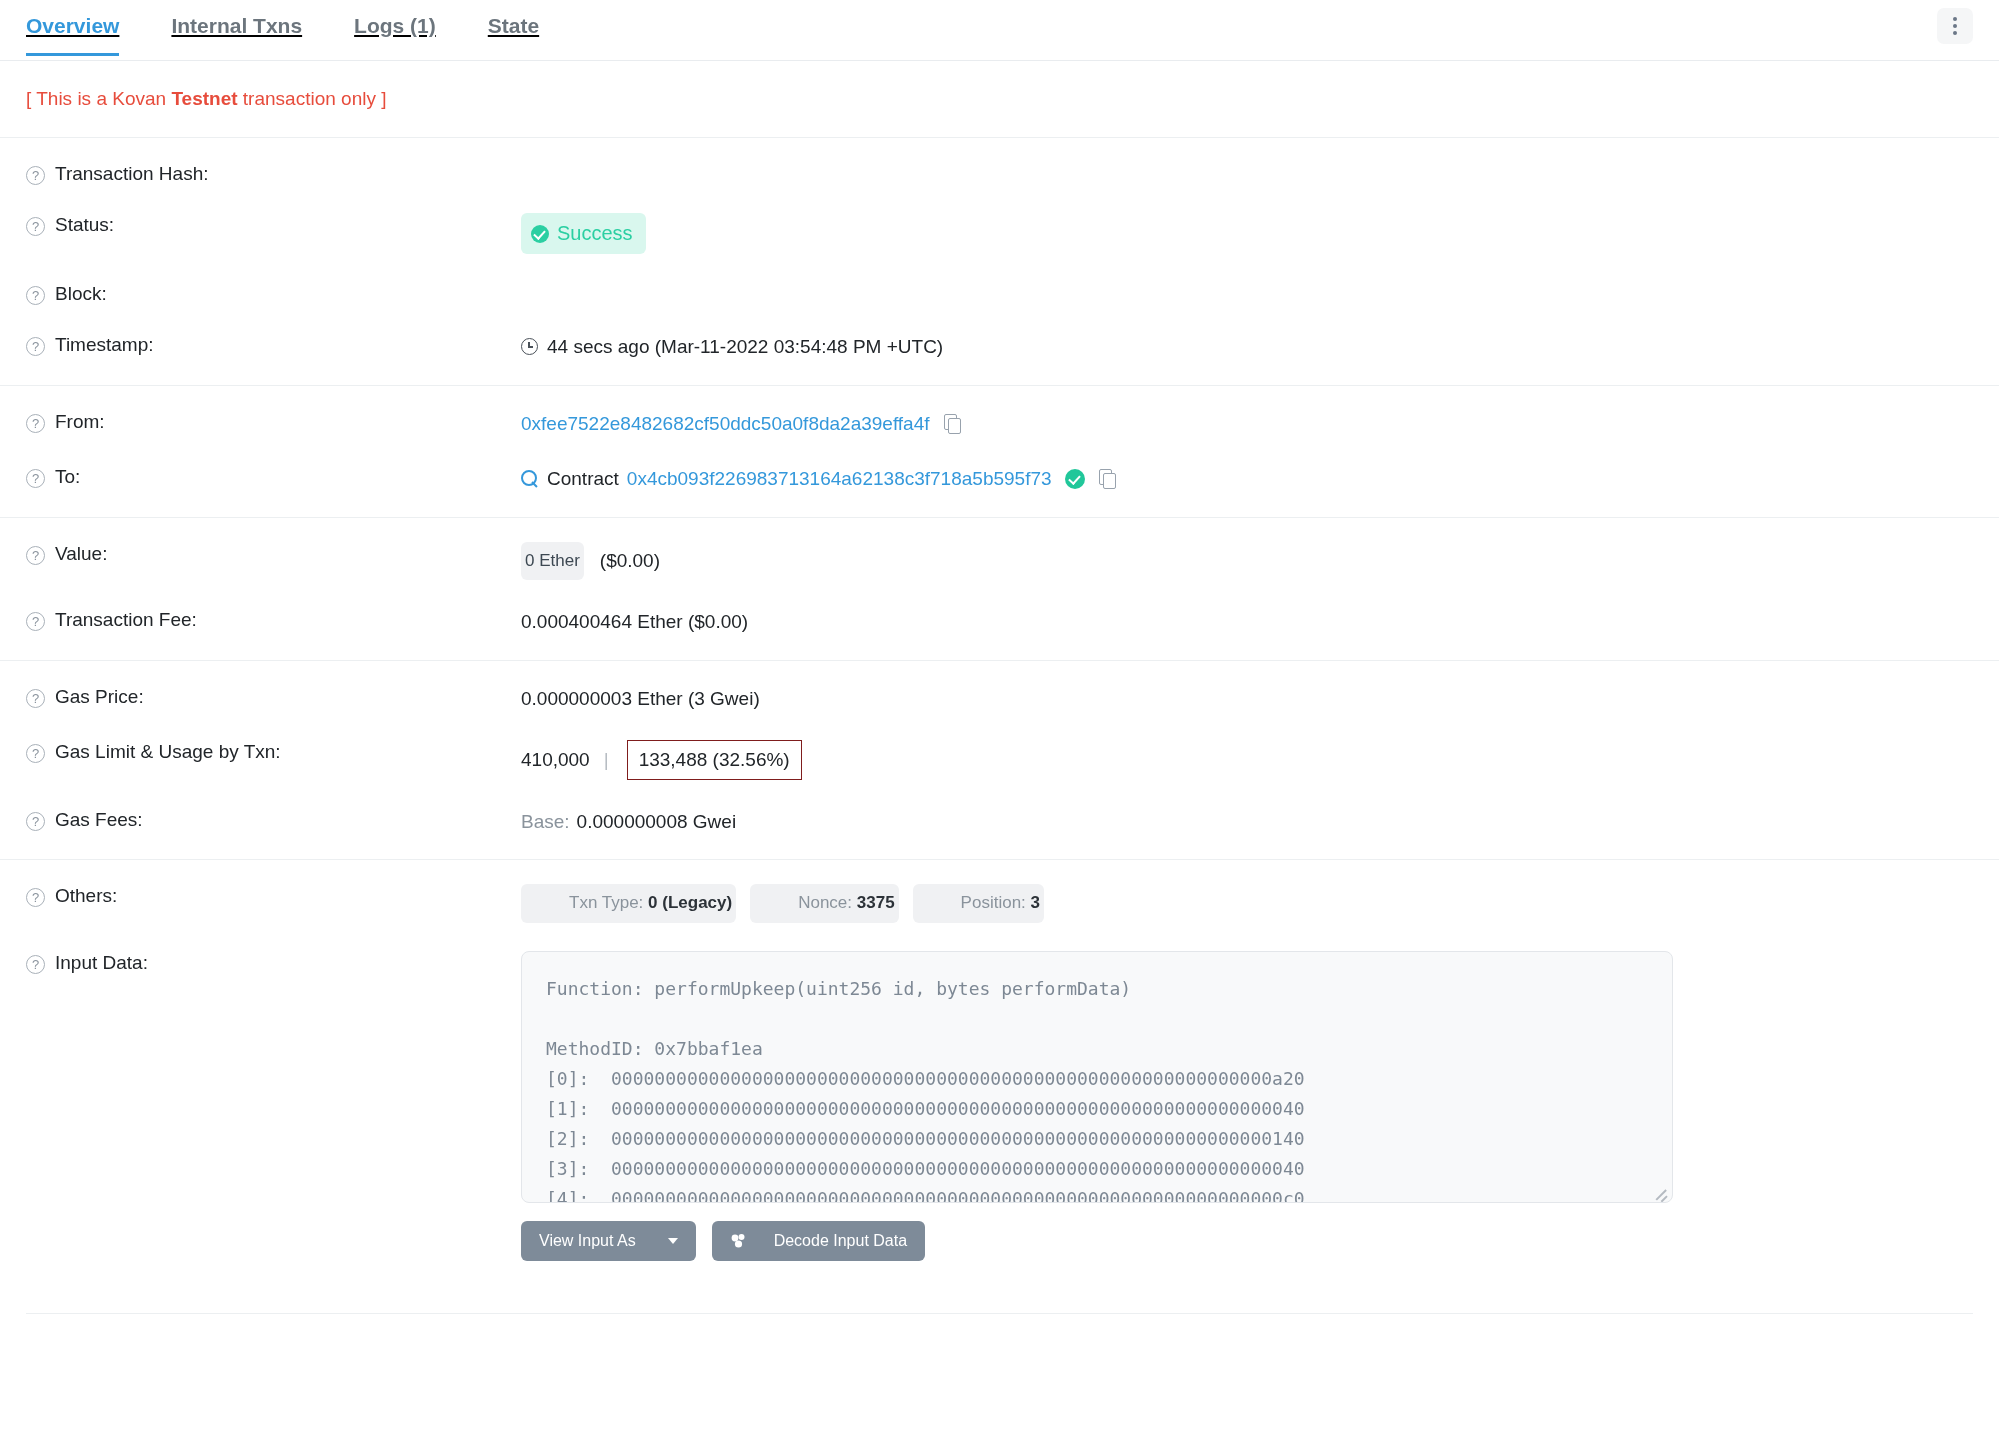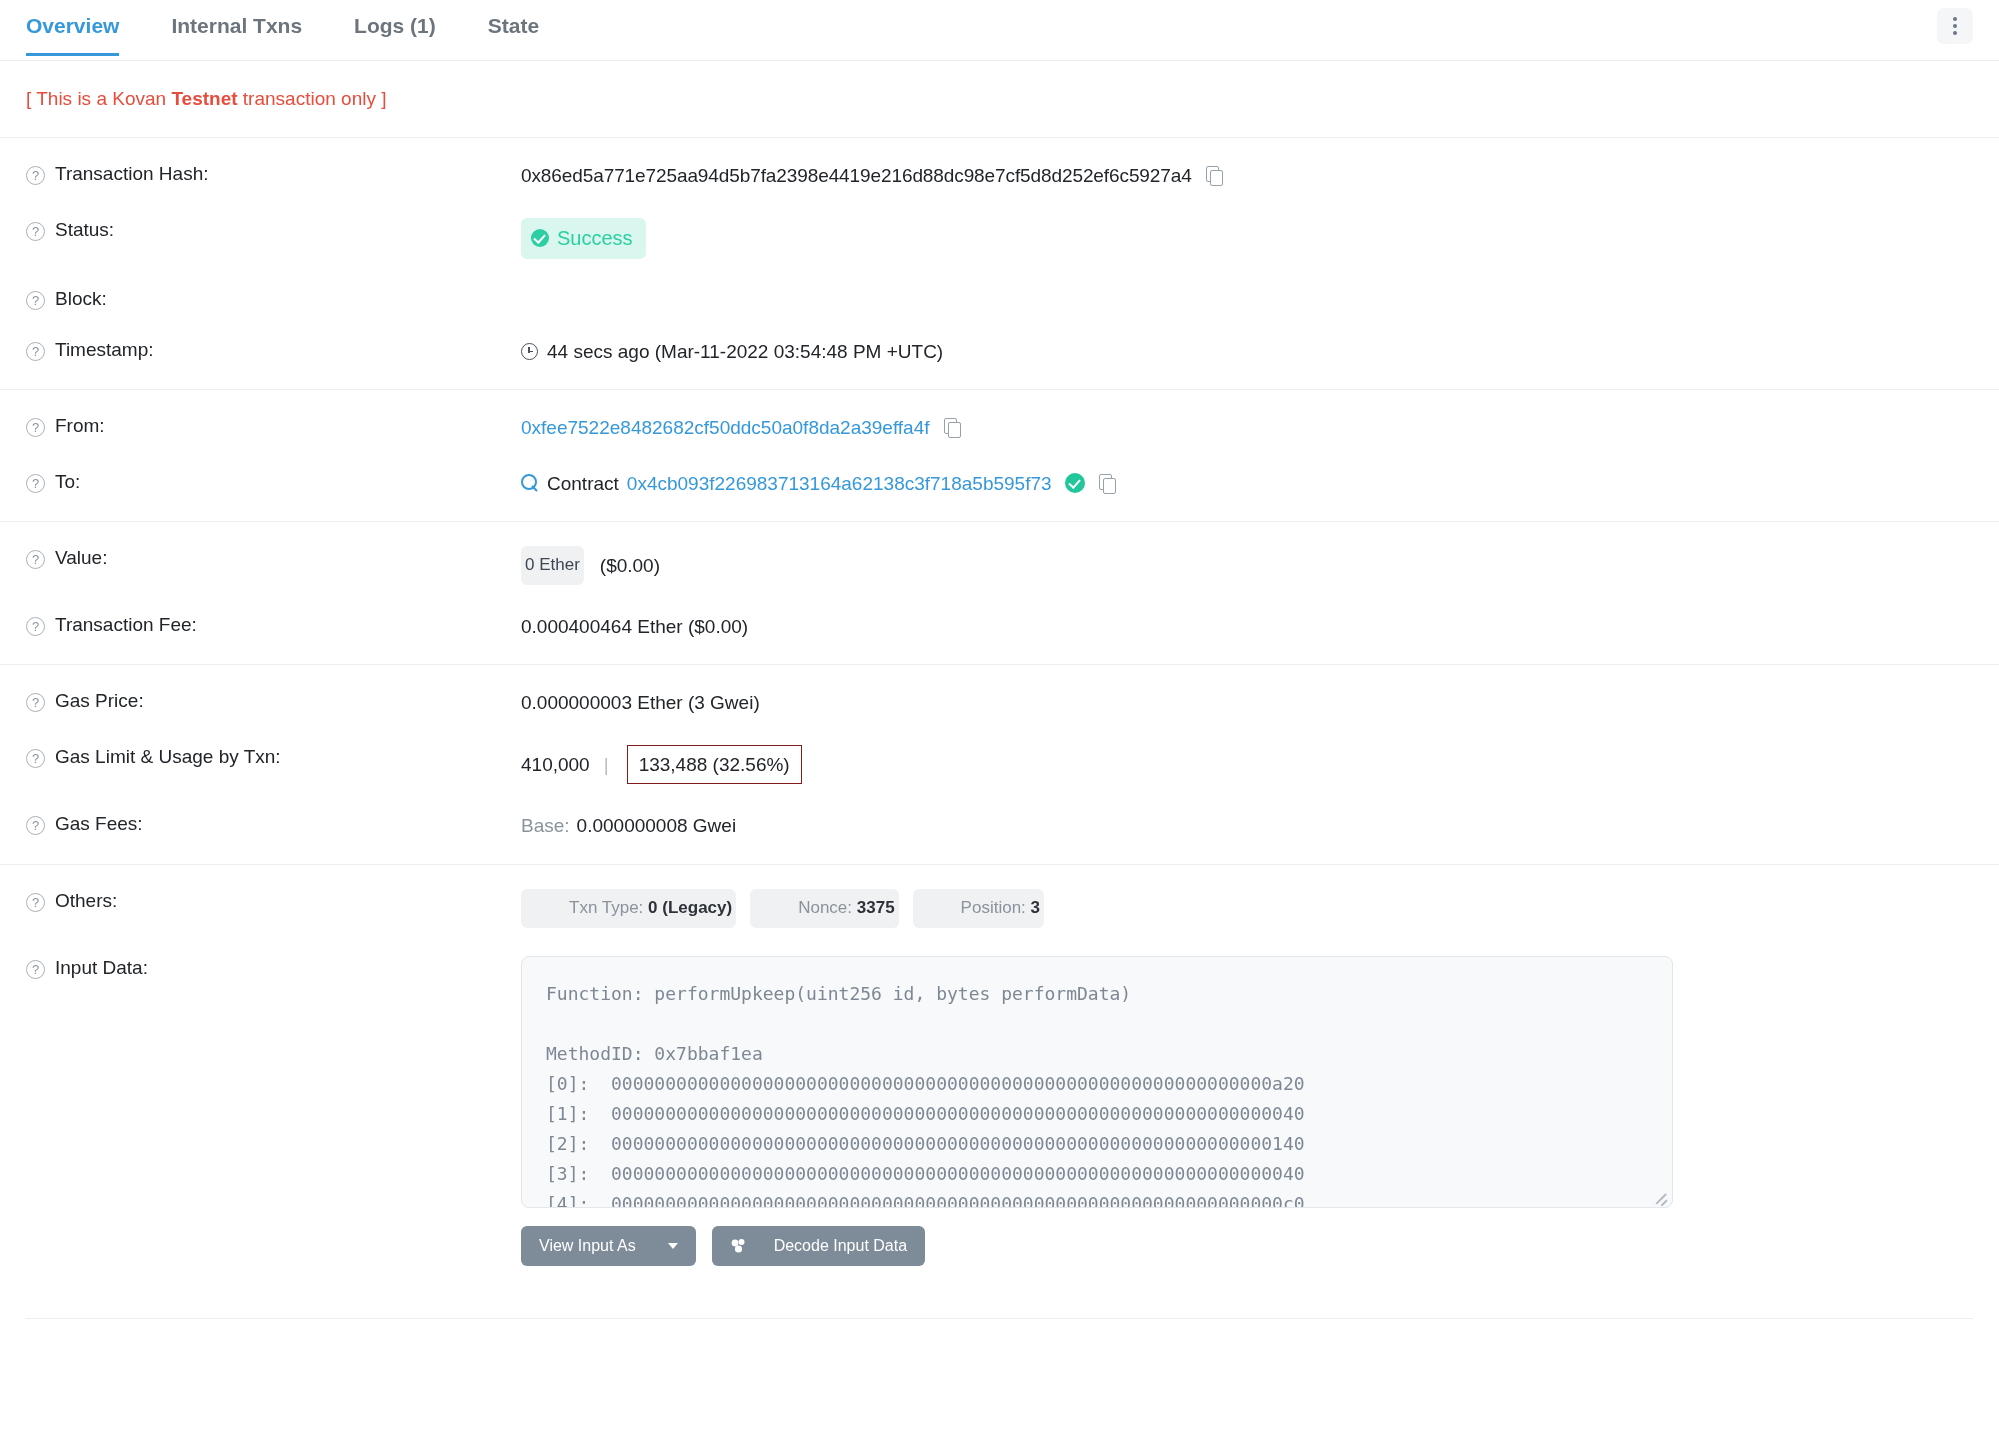--- a/index.html
+++ b/index.html
@@ -18,21 +18,21 @@
 
   
   .tabbar {
     position: relative;
     height: 61px;
     display: flex;
     align-items: flex-start;
     padding: 0 26px;
     border-bottom: 1px solid #e9ecef;
   }
-  .tabs { display: flex; align-items: center; gap: 0; }
+  .tabs { display: flex; align-items: center; gap: 0; text-decoration: underline; }
   .tab {
     font-size: 21px;
     font-weight: 700;
     color: #6c757d;
     padding: 14px 26px 17px 26px;
     cursor: pointer;
     white-space: nowrap;
     position: relative;
   }
   .tab:first-child { padding-left: 0; margin-left: 0; }
@@ -366,24 +366,20 @@
   </div>
 
   <div class="notice"><span>[ This is a Kovan </span><b>Testnet</b><span> transaction only ]</span></div>
 
   <div class="section">
 
     <div class="row">
       <div class="label">
         <span class="qmark">?</span>
         <span>Transaction Hash:</span>
-      </div>
-      <div class="value">
-        <span class="mono-hash">0x86ed5a771e725aa94d5b7fa2398e4419e216d88dc98e7cf5d8d252ef6c5927a4</span>
-        <span class="copy"></span>
       </div>
     </div>
 
     <div class="row">
       <div class="label">
         <span class="qmark">?</span>
         <span>Status:</span>
       </div>
       <div class="value">
         <span class="badge-success">

